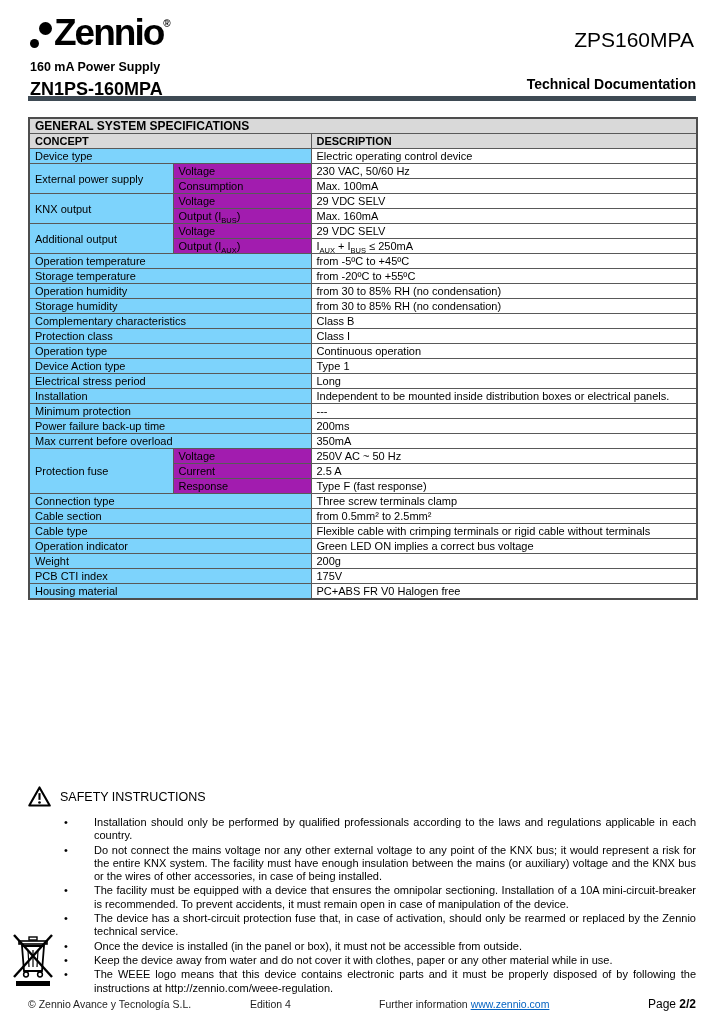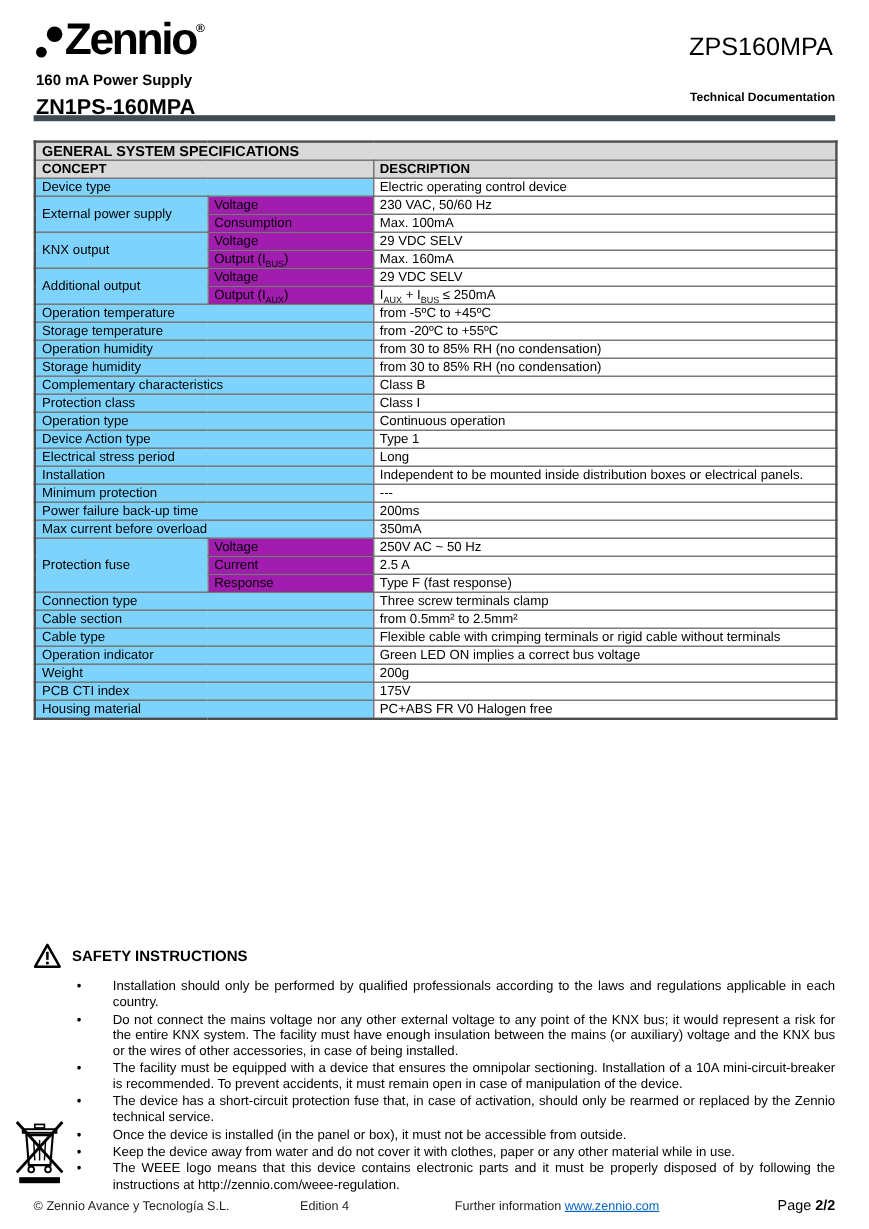--- a/index.html
+++ b/index.html
@@ -10,21 +10,21 @@
   
   .logo{position:absolute;left:28px;top:10px;height:50px;}
   .logo-inner{position:relative;padding-left:26px;}
   .logo-dot1{position:absolute;left:2px;top:29px;width:9px;height:9px;border-radius:50%;background:#000;}
   .logo-dot2{position:absolute;left:11px;top:12px;width:13px;height:13px;border-radius:50%;background:#000;}
   .logo-text{font-size:37px;font-weight:bold;letter-spacing:-2px;line-height:46px;}
   .logo-reg{font-size:10px;font-weight:bold;vertical-align:18px;letter-spacing:0;}
   .product-name{position:absolute;left:30px;top:60px;font-size:12.5px;font-weight:bold;}
   .model{position:absolute;left:30px;top:79px;font-size:18px;font-weight:bold;}
   .product-code{position:absolute;right:30px;top:28px;font-size:21px;}
-  .doc-type{position:absolute;right:28px;top:76px;font-size:10px;font-weight:bold;}
+  .doc-type{position:absolute;right:28px;top:76px;font-size:14px;font-weight:bold;}
   .rule{position:absolute;left:28px;top:96px;width:668px;height:5px;background:#3e4a54;}
   
   table.spec{
     position:absolute;left:28px;top:117px;width:668px;
     border-collapse:collapse;table-layout:fixed;font-size:11px;
     border:2px solid #4d4d4d;
   }
   table.spec td,table.spec th{
     border:1px solid #595959;padding:1px 5px 0 5px;line-height:13px;
     vertical-align:middle;text-align:left;overflow:hidden;
@@ -32,21 +32,21 @@
   th.title{background:#d9d9d9;font-size:12px;font-weight:bold;border-bottom:2.5px solid #000;padding-top:2px;padding-bottom:1px;}
   th.colh{background:#d9d9d9;font-weight:bold;border-bottom:2px solid #000;}
   td.c{background:#7dd3fc;}
   td.s{background:#a21caf;}
   td.d{background:#ffffff;}
   sub{font-size:7.5px;line-height:0;}
   
   .safety{position:absolute;left:28px;top:786px;width:668px;}
   .safety-head{display:flex;align-items:center;gap:9px;}
   .warn-icon{flex:none;width:23px;height:21px;}
-  .safety-title{font-weight:bold;font-size:12.5px;text-align:right;}
+  .safety-title{font-weight:normal;font-size:12.5px;text-align:right;}
   .bullets{margin-top:9px;margin-left:30px;}
   .bullet{display:flex;margin-bottom:1px;}
   .bullet .mark{flex:none;width:30px;padding-left:6px;font-size:11px;line-height:13.3px;}
   .bullet .text{flex:1;font-size:11px;line-height:13.3px;text-align:justify;}
   .weee{position:absolute;left:13px;top:929px;width:42px;height:60px;}
   
   .footer{
     position:absolute;left:28px;top:997px;width:668px;display:flex;
     align-items:baseline;font-size:10.5px;color:#1f1f1f;
   }

